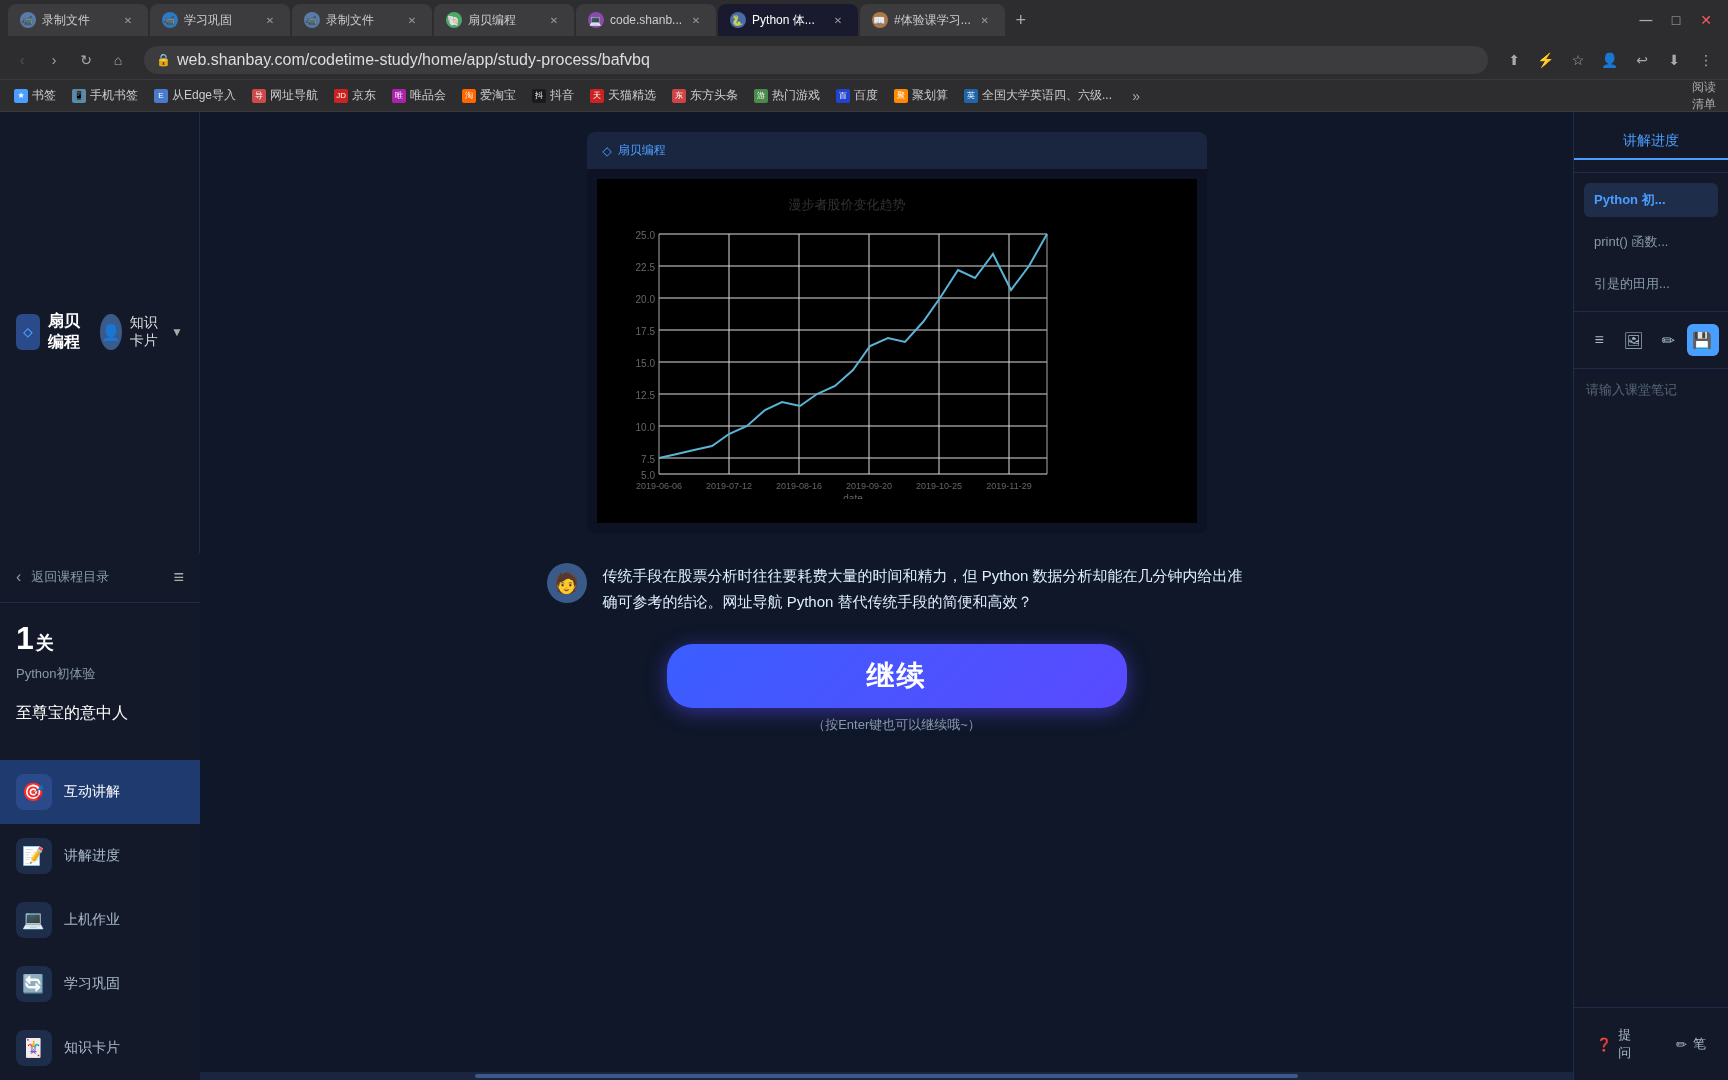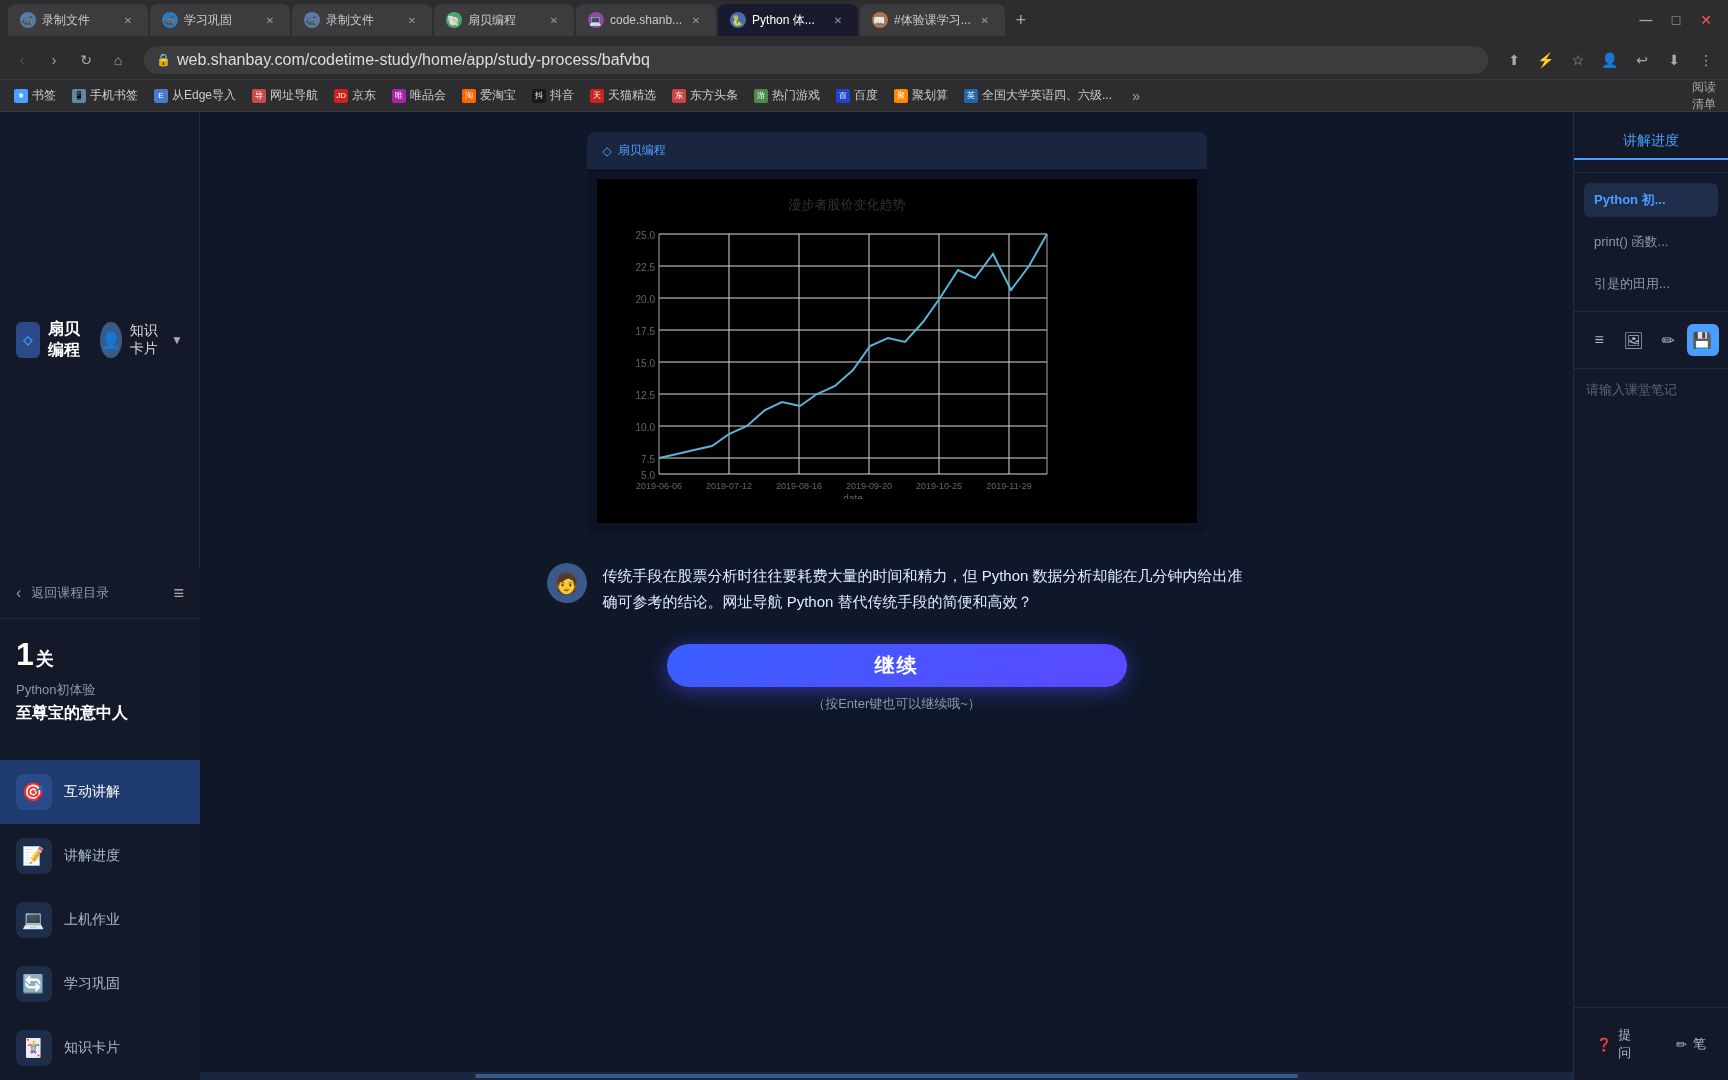--- a/index.html
+++ b/index.html
@@ -329,26 +329,26 @@
     .continue-btn-wrapper {
       width: 460px;
       display: flex;
       flex-direction: column;
       align-items: center;
       gap: 8px;
     }
 
     .continue-btn {
       width: 100%;
-      height: 43px;
+      height: 64px;
       background: linear-gradient(135deg, #3a5eff, #5a4aff);
       border: none;
       border-radius: 26px;
       color: #fff;
-      font-size: 20px;
+      font-size: 28px;
       font-weight: bold;
       cursor: pointer;
       letter-spacing: 2px;
       box-shadow: 0 4px 20px rgba(90, 74, 255, 0.5);
     }
 
     .enter-hint {
       font-size: 13px;
       color: #8899aa;
     }
@@ -648,21 +648,21 @@
       <span style="flex:1"></span>
       <span style="font-size:18px;color:#aaa">≡</span>
     </div>
 
     <div class="lesson-info">
       <div style="display:flex;align-items:baseline;gap:2px">
         <span class="lesson-number">1</span>
         <span style="font-size:18px;color:#fff;font-weight:bold">关</span>
       </div>
       <div style="font-size:13px;color:#8899aa;margin-top:8px">Python初体验</div>
-      <div style="font-size:16px;font-weight:bold;color:#fff;margin-top:4px">至尊宝的意中人</div>
+      <div style="font-size:16px;font-weight:normal;color:#fff;margin-top:20px">至尊宝的意中人</div>
     </div>
 
     <div class="sidebar-menu">
       <div class="sidebar-menu-item active">
         <div class="menu-icon">🎯</div>
         <span>互动讲解</span>
       </div>
       <div class="sidebar-menu-item">
         <div class="menu-icon">📝</div>
         <span>讲解进度</span>

